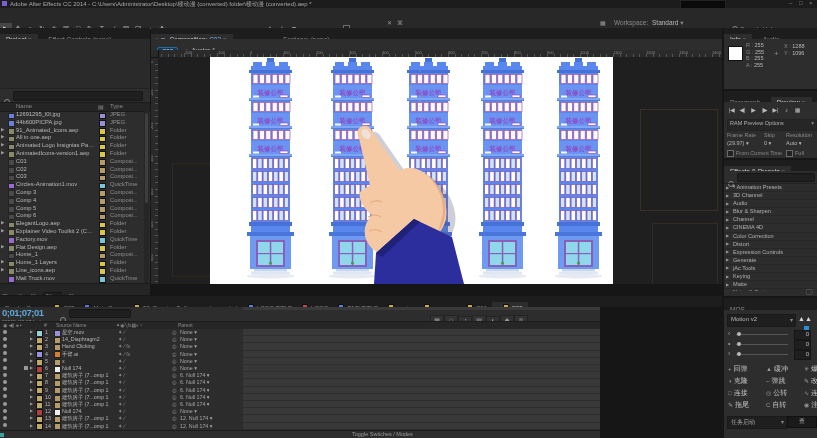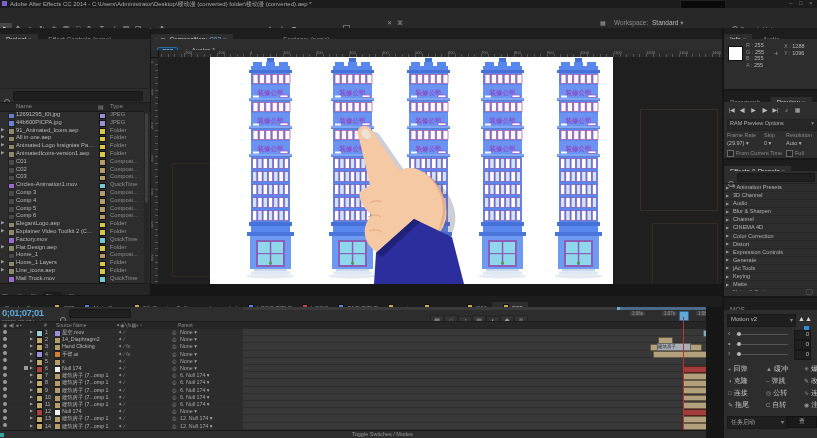--- a/index.html
+++ b/index.html
@@ -930,21 +930,21 @@
         <div style="position: absolute; left: 80px; top: 38px; width: 36px; height: 10px; font-size: 7px; color: rgb(200, 200, 200); white-space: nowrap;"><span style="color: rgb(154, 154, 154); font-size: 6px; margin-right: 2px;">◉</span><span>注视</span></div>
       </div>
     <div class="abs" style="left:3px;top:106px;width:55px;height:10px;border:1px solid #1a1a1a;background:#1f1f1f;font-size:6px;color:#a8a8a8;padding:1px 0 0 3px;">
       <span>任务启动</span><span class="abs" style="right:2px;color:#888;">▾</span>
     </div>
     <div class="abs" style="left:63px;top:106px;width:28px;height:10px;background:#1a1a1a;border:1px solid #111;font-size:6px;color:#a8a8a8;text-align:center;"><span>查</span></div>
   </div>
 
   <div class="tabsbar" id="timeline-tabs" style="left:0;top:296px;width:722px;height:11px;"><span style="display: inline-block; height: 100%; padding: 2px 5px 0px; font-size: 6px; white-space: nowrap; color: rgb(138, 138, 138);"><span>Render Queue</span></span><span style="display: inline-block; height: 100%; padding: 2px 5px 0px; font-size: 6px; white-space: nowrap; color: rgb(138, 138, 138);"><span style="display: inline-block; width: 4px; height: 4px; background: rgb(201, 169, 76); margin-right: 3px; border: 0.5px solid rgb(17, 17, 17);"></span><span>C03</span></span><span style="display: inline-block; height: 100%; padding: 2px 5px 0px; font-size: 6px; white-space: nowrap; color: rgb(138, 138, 138);"><span style="display: inline-block; width: 4px; height: 4px; background: rgb(90, 122, 216); margin-right: 3px; border: 0.5px solid rgb(17, 17, 17);"></span><span>Main Comp</span></span><span style="display: inline-block; height: 100%; padding: 2px 5px 0px; font-size: 6px; white-space: nowrap; color: rgb(138, 138, 138);"><span style="display: inline-block; width: 4px; height: 4px; background: rgb(201, 169, 76); margin-right: 3px; border: 0.5px solid rgb(17, 17, 17);"></span><span>32_Dancing Bulb opener(one color)</span></span><span style="display: inline-block; height: 100%; padding: 2px 5px 0px; font-size: 6px; white-space: nowrap; color: rgb(138, 138, 138);"><span style="display: inline-block; width: 4px; height: 4px; background: rgb(90, 122, 216); margin-right: 3px; border: 0.5px solid rgb(17, 17, 17);"></span><span>LOGO TITLE</span></span><span style="display: inline-block; height: 100%; padding: 2px 5px 0px; font-size: 6px; white-space: nowrap; color: rgb(138, 138, 138);"><span style="display: inline-block; width: 4px; height: 4px; background: rgb(192, 69, 69); margin-right: 3px; border: 0.5px solid rgb(17, 17, 17);"></span><span>LOGO</span></span><span style="display: inline-block; height: 100%; padding: 2px 5px 0px; font-size: 6px; white-space: nowrap; color: rgb(138, 138, 138);"><span style="display: inline-block; width: 4px; height: 4px; background: rgb(90, 122, 216); margin-right: 3px; border: 0.5px solid rgb(17, 17, 17);"></span><span>END TITLE</span></span><span style="display: inline-block; height: 100%; padding: 2px 5px 0px; font-size: 6px; white-space: nowrap; color: rgb(138, 138, 138);"><span style="display: inline-block; width: 4px; height: 4px; background: rgb(201, 169, 76); margin-right: 3px; border: 0.5px solid rgb(17, 17, 17);"></span><span>avatar</span></span><span style="display: inline-block; height: 100%; padding: 2px 5px 0px; font-size: 6px; white-space: nowrap; color: rgb(138, 138, 138);"><span style="display: inline-block; width: 4px; height: 4px; background: rgb(201, 169, 76); margin-right: 3px; border: 0.5px solid rgb(17, 17, 17);"></span><span>compose</span></span><span style="display: inline-block; height: 100%; padding: 2px 5px 0px; font-size: 6px; white-space: nowrap; color: rgb(138, 138, 138);"><span style="display: inline-block; width: 4px; height: 4px; background: rgb(201, 169, 76); margin-right: 3px; border: 0.5px solid rgb(17, 17, 17);"></span><span>C01</span></span><span style="display: inline-block; height: 100%; padding: 2px 5px 0px; font-size: 6px; white-space: nowrap; color: rgb(208, 208, 208); background: rgb(45, 45, 45);"><span style="color: rgb(136, 136, 136); margin-right: 2px;">×</span><span style="display: inline-block; width: 4px; height: 4px; background: rgb(201, 169, 76); margin-right: 3px; border: 0.5px solid rgb(17, 17, 17);"></span><span>C02</span></span></div>
 
-  <div class="panel" style="left:0;top:307px;width:706px;height:131px;">
+  <div class="panel" style="left:0;top:307px;width:600px;height:131px;">
 
     <div class="abs" style="left:0;top:0;width:722px;height:13px;background:#2d2d2d;">
       <span class="abs" style="left:2px;top:0px;font-size:9.5px;font-weight:bold;color:#5fa8d8;letter-spacing:-0.5px;">0;01;07;01</span>
       <span class="abs" style="left:60px;top:2px;width:70px;height:8px;">
         <span class="mag"></span><span class="well abs" style="left:9px;top:0;width:60px;height:7px;"></span>
       </span>
       <span id="timeline-topbar-icons" class="abs" style="left:430px;top:1px;"><span style="display: inline-block; width: 12px; text-align: center; font-size: 6px; color: rgb(154, 154, 154); border: 1px solid rgb(36, 36, 36); background: rgb(51, 51, 51); height: 8px;">▦</span><span style="display: inline-block; width: 12px; text-align: center; font-size: 6px; color: rgb(154, 154, 154); border: 1px solid rgb(36, 36, 36); background: rgb(51, 51, 51); height: 8px;">◇</span><span style="display: inline-block; width: 12px; text-align: center; font-size: 6px; color: rgb(154, 154, 154); border: 1px solid rgb(36, 36, 36); background: rgb(51, 51, 51); height: 8px;">◔</span><span style="display: inline-block; width: 12px; text-align: center; font-size: 6px; color: rgb(154, 154, 154); border: 1px solid rgb(36, 36, 36); background: rgb(51, 51, 51); height: 8px;">▤</span><span style="display: inline-block; width: 12px; text-align: center; font-size: 6px; color: rgb(154, 154, 154); border: 1px solid rgb(36, 36, 36); background: rgb(51, 51, 51); height: 8px;">◐</span><span style="display: inline-block; width: 12px; text-align: center; font-size: 6px; color: rgb(154, 154, 154); border: 1px solid rgb(36, 36, 36); background: rgb(51, 51, 51); height: 8px;">◆</span><span style="display: inline-block; width: 12px; text-align: center; font-size: 6px; color: rgb(154, 154, 154); border: 1px solid rgb(36, 36, 36); background: rgb(51, 51, 51); height: 8px;">≋</span></span>
       
       <div class="abs" style="left:243px;top:0;width:479px;height:3px;background:#3a3a3a;">
         <div class="abs" style="left:377px;top:0;width:102px;height:3px;background:#4a6a88;"></div>

